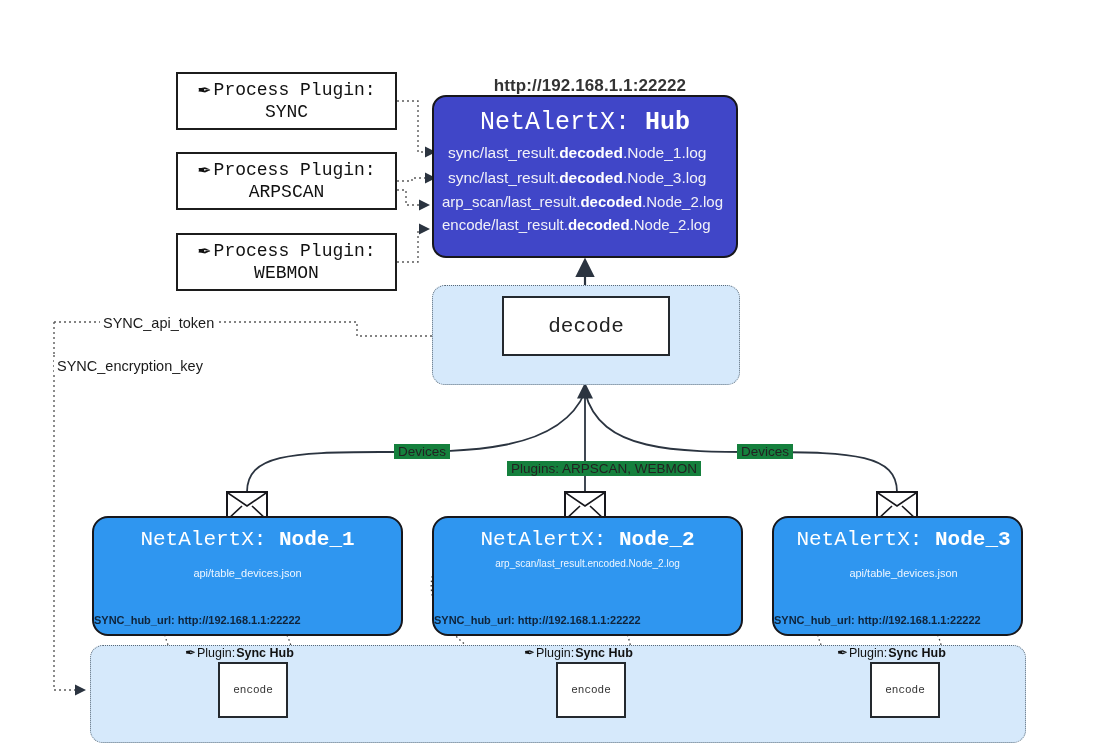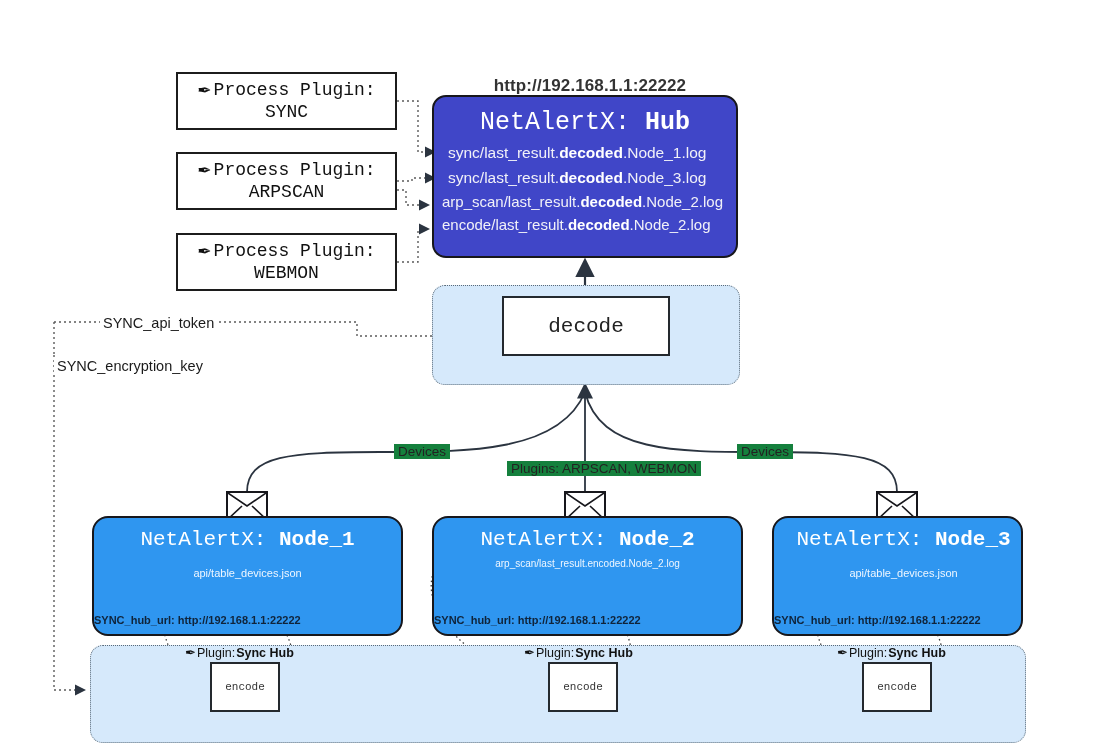--- a/index.html
+++ b/index.html
@@ -54,23 +54,23 @@
   .ncard .nline.sm{font-size:10px;margin-top:7px;}
   .ncard .nurl{position:absolute;left:0;bottom:8px;width:100%;text-align:left;
        font-size:11px;font-weight:bold;color:#10243a;}
 
   
   .env{width:42px;height:30px;background:#ffffff;border:2px solid #17171c;}
 
   
   #band{left:90px;top:645px;width:936px;height:98px;background:#d6e9fb;
         border:1.7px dotted #5a6a78;border-radius:13px;}
-  .enc{background:#ffffff;border:2.2px solid #24292e;width:70px;height:50px;
+  .enc{background:#ffffff;border:2.2px solid #24292e;width:70px;height:56px;
        display:flex;align-items:center;justify-content:center;
-       font-family:"Liberation Mono","DejaVu Sans Mono",monospace;font-size:11px;color:#333;}
+       font-family:"Liberation Mono","DejaVu Sans Mono",monospace;font-size:11px;color:#333;margin-left:8px;}
   .enclbl{font-size:12.5px;color:#111;white-space:nowrap;display:flex;align-items:center;gap:1px;}
   .enclbl b{font-weight:bold;}
   .enclbl .pico{font-size:13px;}
 
   
   .slabel{font-size:14.5px;color:#1a1a1a;background:#ffffff;padding:0 3px;white-space:nowrap;}
 </style>
 </head>
 <body>
 

